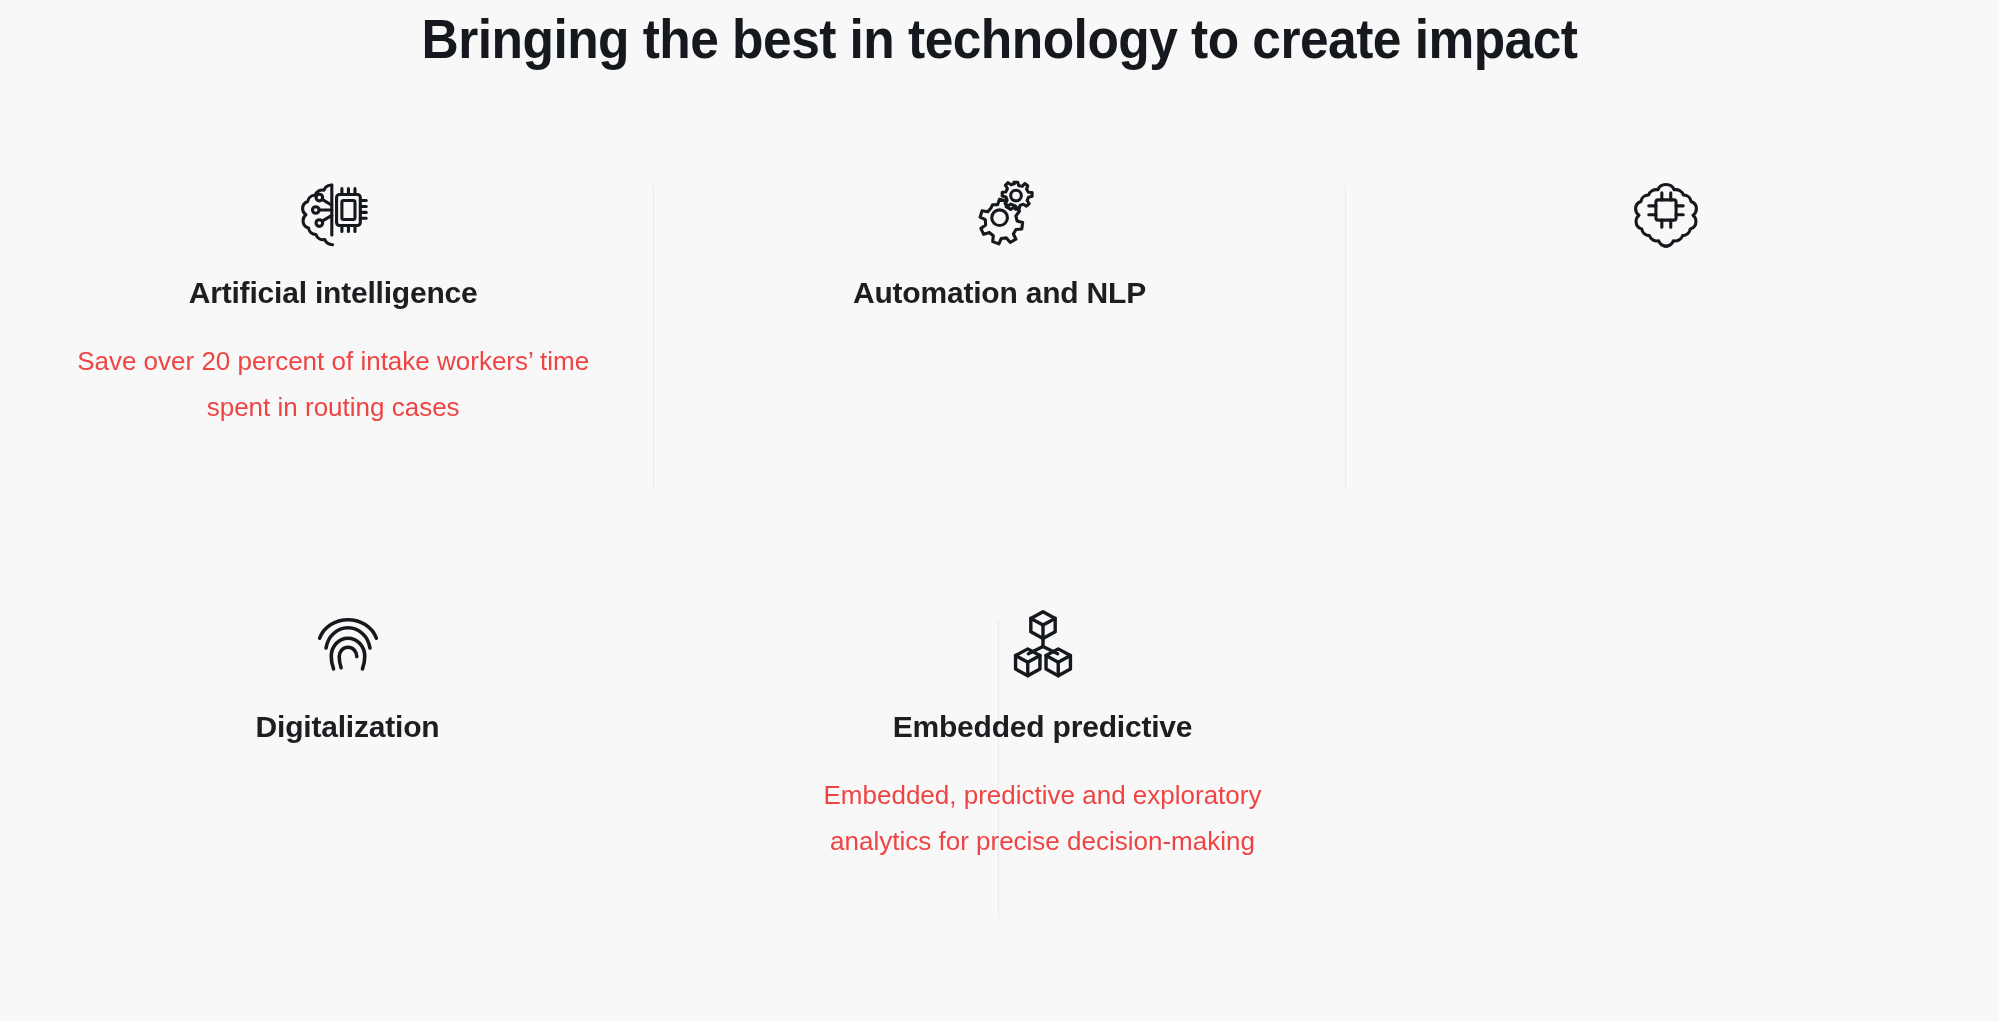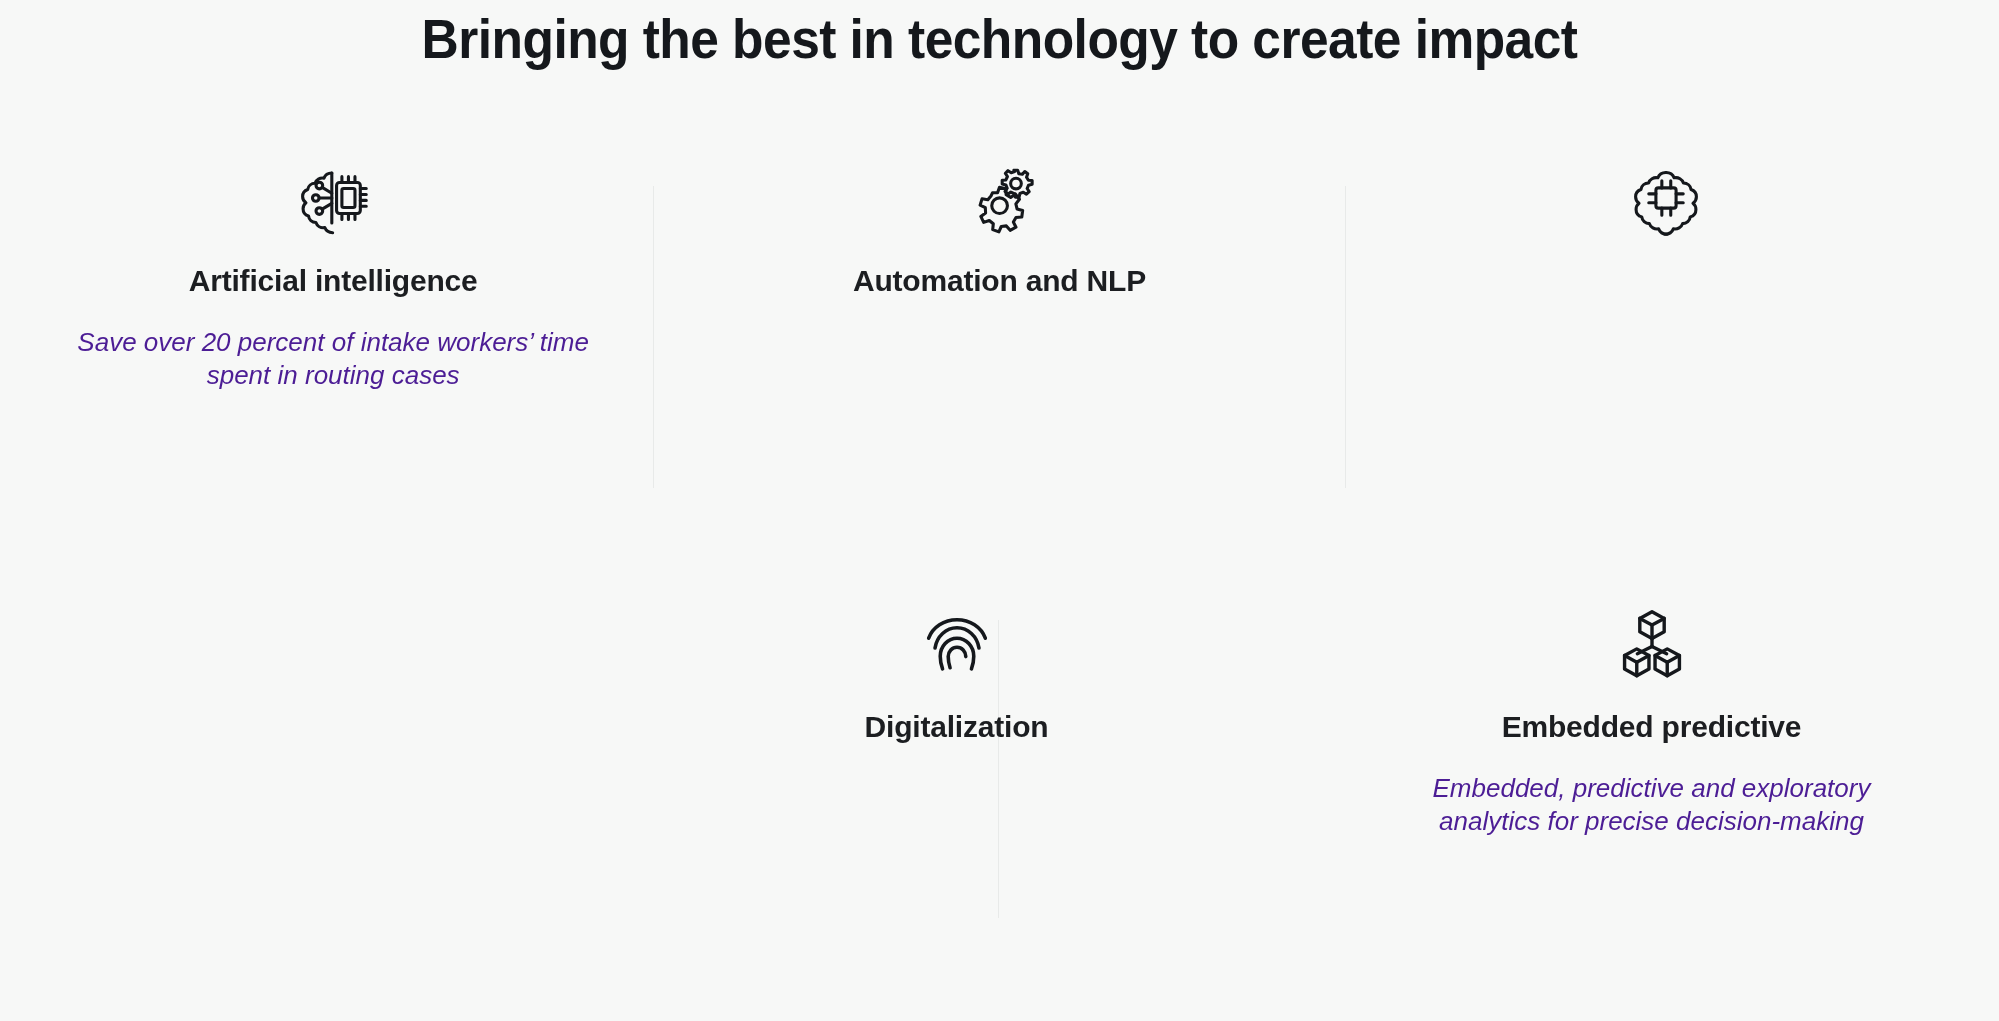--- a/index.html
+++ b/index.html
@@ -39,36 +39,36 @@
   }
 
   
   .row {
     position: absolute;
     display: flex;
     left: 0;
     width: 1999px;
   }
 
-  .row-top  { top: 156px; }
+  .row-top  { top: 168px; }
   .row-bottom { top: 602px; }
 
   .card {
     position: relative;
     display: flex;
     flex-direction: column;
     align-items: center;
     padding: 0 36px;
   }
 
   .row-top .card { width: 666.33px; }
 
   
   .row-bottom {
-    justify-content: flex-end;
+    justify-content: flex-start;
   }
   .row-bottom .card { width: 695px; }
 
   
   .divider {
     position: absolute;
     width: 1px;
     background: #e8eae9;
   }
   .divider-t1 { left: 653px;  top: 186px; height: 302px; }
@@ -92,26 +92,25 @@
     line-height: 38px;
     font-weight: 700;
     color: #1c1e21;
     letter-spacing: -0.2px;
     text-align: center;
     margin-bottom: 26px;
   }
 
   .card-desc {
     font-size: 26px;
-    line-height: 33px;
+    line-height: 46px;
     font-weight: 400;
-    color: #4c1d95;
+    color: #ef4444;
     text-align: center;
     max-width: 540px;
-    font-style: italic;
   }
   .row-bottom .card-desc { max-width: 520px; }
 </style>
 </head>
 <body>
 
 <div class="page">
 
   <h1 class="page-title">Bringing the best in technology to create impact</h1>
 

